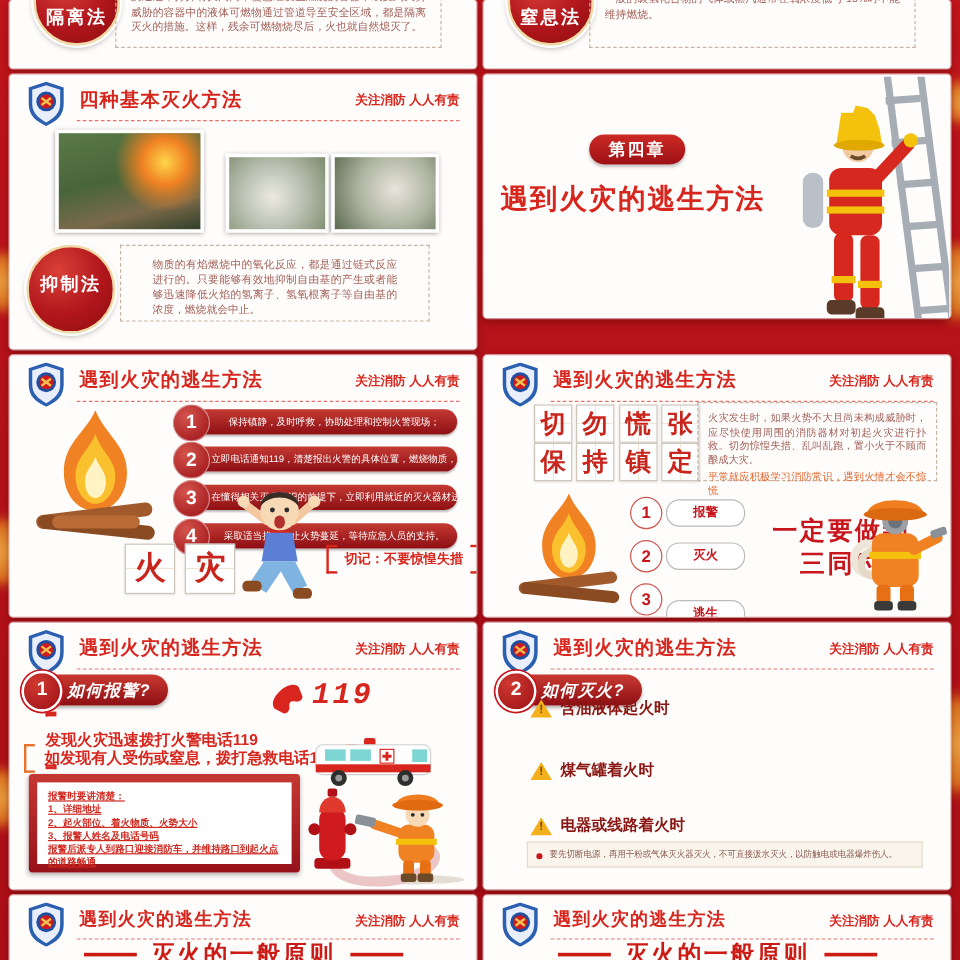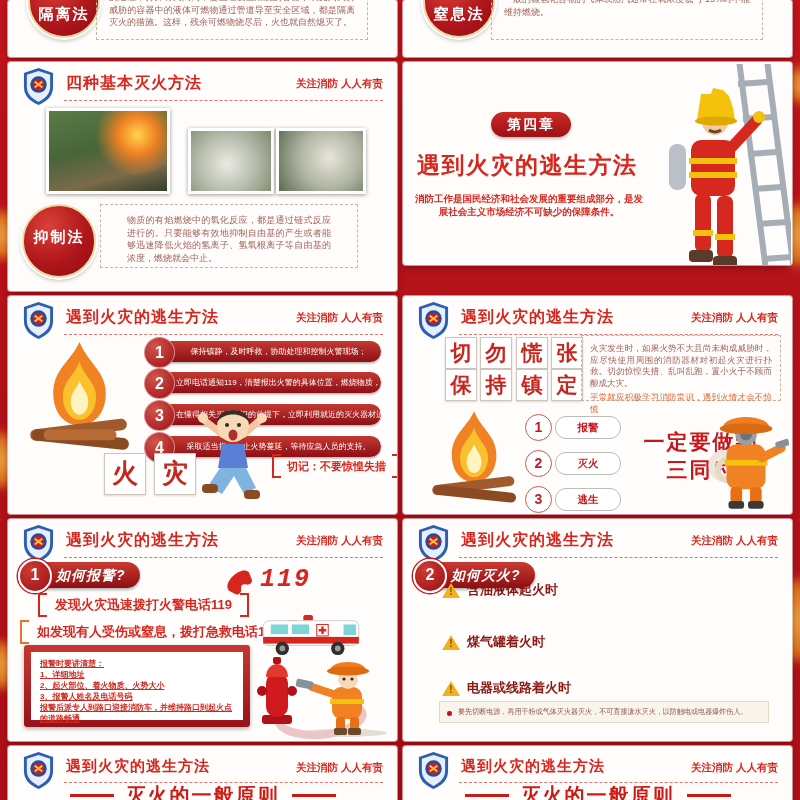--- a/index.html
+++ b/index.html
@@ -144,21 +144,20 @@
       <span style="padding-top:24px;">抑制法</span>
     </div>
     <div class="dash-box" style="left:92px;top:142px;width:258px;height:64px;padding:9px 26px;box-sizing:border-box;">
       <span>物质的有焰燃烧中的氧化反应，都是通过链式反应进行的。只要能够有效地抑制自由基的产生或者能够迅速降低火焰的氢离子、氢氧根离子等自由基的浓度，燃烧就会中止。</span>
     </div>
   </div>
 
   <div class="card" id="r2r" style="left:403px;top:62px;width:389px;height:203px;">
     <div class="chap-badge">第四章</div>
     <div class="chap-title">遇到火灾的逃生方法</div>
-    <div class="chap-sub">消防工作是国民经济和社会发展的重要组成部分，是发展社会主义市场经济不可缺少的保障条件。</div>
     <svg style="position:absolute;left:240px;top:2px;width:148px;height:226px;" viewBox="0 0 148 226">
       <g stroke="#a6adb5" stroke-width="6">
         <line x1="96" y1="-4" x2="126" y2="230"></line>
           <line x1="124" y1="-4" x2="154" y2="230"></line>
         <line x1="95" y1="20" x2="124" y2="18"></line>
           <line x1="100" y1="55" x2="129" y2="53"></line>
         <line x1="105" y1="90" x2="134" y2="88"></line>
           <line x1="110" y1="125" x2="139" y2="123"></line>
         <line x1="115" y1="160" x2="144" y2="158"></line>
           <line x1="120" y1="195" x2="149" y2="193"></line>
@@ -274,21 +273,21 @@
       <path d="M57 22 C52 36 40 42 40 58 C40 72 48 82 57 82 C66 82 74 72 74 58 C74 44 62 38 57 22Z" fill="#fbc02d"></path>
       <path d="M57 42 C54 50 48 54 48 63 C48 71 52 77 57 77 C62 77 66 71 66 63 C66 55 60 50 57 42Z" fill="#fff3c4"></path>
       <rect x="6" y="86" width="100" height="12" rx="6" fill="#a05a2c" transform="rotate(-7 57 92)"></rect>
       <rect x="8" y="96" width="100" height="12" rx="6" fill="#8a4a22" transform="rotate(6 57 102)"></rect>
     </svg>
     <div class="ti-c" style="left:122px;top:118px;">1</div>
     <div class="ti-p" style="left:152px;top:120px;">报警</div>
     <div class="ti-c" style="left:122px;top:154px;">2</div>
     <div class="ti-p" style="left:152px;top:156px;">灭火</div>
     <div class="ti-c" style="left:122px;top:190px;">3</div>
-    <div class="ti-p" style="left:152px;top:192px;text-align:center;">逃生</div>
+    <div class="ti-p" style="left:152px;top:204px;text-align:center;">逃生</div>
     <div class="big-red" style="left:228px;top:132px;width:140px;">一定要做到</div>
     <div class="big-red" style="left:228px;top:160px;width:140px;">三同时</div>
     <svg style="position:absolute;left:304px;top:104px;width:82px;height:112px;" viewBox="0 0 84 112">
       <circle cx="18" cy="66" r="13" fill="none" stroke="#efe6da" stroke-width="7"></circle>
       <circle cx="22" cy="70" r="11" fill="none" stroke="#e5d9c8" stroke-width="6"></circle>
       <rect x="20" y="44" width="40" height="46" rx="10" fill="#f08223"></rect>
       <rect x="18" y="60" width="44" height="6" fill="#f4c20d"></rect>
       <path d="M56 58 L76 48" stroke="#f08223" stroke-width="9" stroke-linecap="round"></path>
       <rect x="70" y="40" width="14" height="7" rx="2" fill="#8a9097" transform="rotate(-18 77 43)"></rect>
       <circle cx="40" cy="34" r="11" fill="#9aa0a6"></circle>
@@ -310,21 +309,21 @@
         <circle cx="17" cy="17" r="8.5" fill="#1f4fa0"></circle>
           <circle cx="17" cy="17" r="6" fill="#cf1a20"></circle>
         <path d="M13 14 L21 20 M21 14 L13 20" stroke="#f2c14e" stroke-width="2"></path>
       </svg>
       <span class="hdr-title">遇到火灾的逃生方法</span>
       <span class="hdr-slogan">关注消防 人人有责</span>
       <div class="hdr-line"></div>
     </div>
     <div class="rib-b">如何报警?</div>
     <div class="rib-c">1</div>
-    <div class="alarm-line" style="left:30px;top:74px;">
+    <div class="alarm-line" style="left:30px;top:74px;flex-direction:column;">
       <div class="brk red l"></div>
       <span>发现火灾迅速拨打火警电话119</span>
       <div class="brk red r"></div>
     </div>
     <div class="alarm-line" style="left:12px;top:101px;">
       <div class="brk org l"></div>
       <span>如发现有人受伤或窒息，拨打急救电话120</span>
       <div class="brk org r"></div>
     </div>
     <svg style="position:absolute;left:216px;top:46px;width:36px;height:40px;" viewBox="0 0 40 40">

